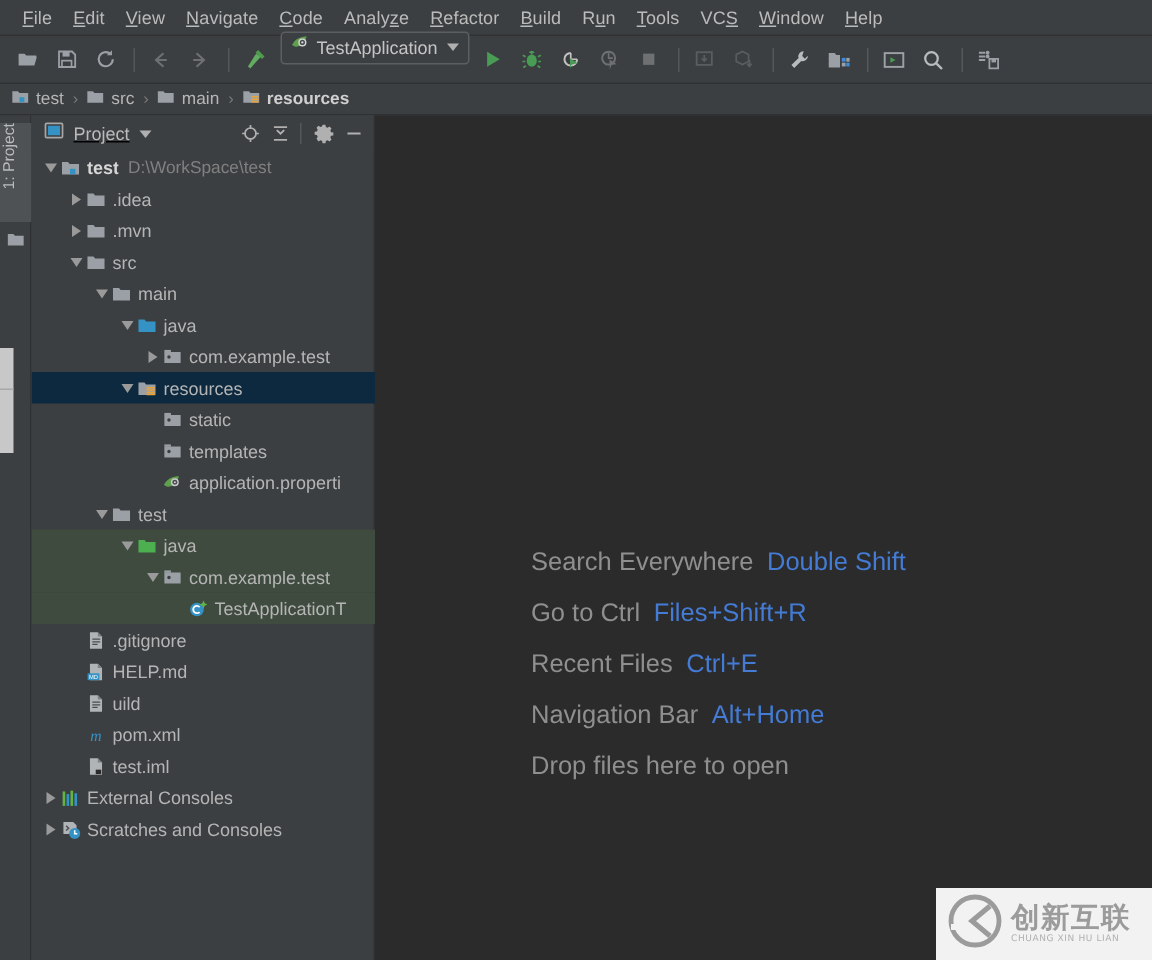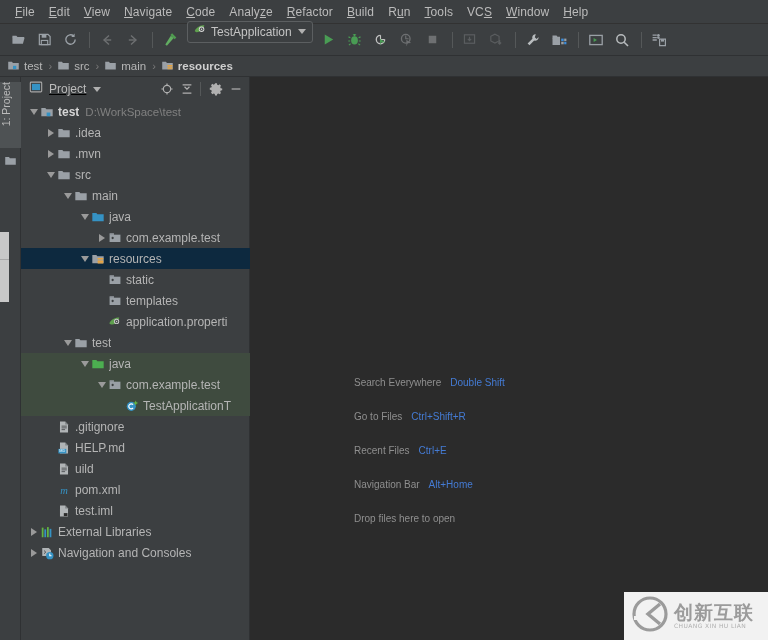--- a/index.html
+++ b/index.html
@@ -106,21 +106,21 @@
   .arrow-d { width: 0; height: 0; border-left: 4.5px solid transparent;
              border-right: 4.5px solid transparent; border-top: 6px solid #9a9a9a; }
   .arrowbox { width: 13px; display: flex; align-items: center; justify-content: center; flex: none; }
 
   
   .editor {
     position: absolute; top: 77px; left: 250px; width: 518px; height: 563px;
     background: #2b2b2b;
   }
   .shortcuts { position: absolute; left: 104px; top: 288px; }
-  .scrow { height: 34px; display: flex; align-items: center; font-size: 10px; }
+  .scrow { height: 34px; display: flex; align-items: flex-start; font-size: 17px; }
   .scrow .name { color: #8f8f8f; }
   .scrow .key { color: #447bd4; margin-left: 9px; }
 
   
   .watermark {
     position: absolute; left: 624px; top: 592px; width: 144px; height: 48px;
     background: #f2f2f2; display: flex; align-items: center; padding-left: 6px;
   }
   .wm-logo { flex: none; }
   .wm-text { margin-left: 4px; }
@@ -645,49 +645,49 @@
             <span class="arrow-r"></span>
           </span>
           <span style="display:flex;align-items:center;flex:none">
             <svg width="14" height="14" viewBox="0 0 16 16">
               <rect x="2" y="3" width="2" height="11" fill="#62b543"></rect>
               <rect x="5" y="5" width="2" height="9" fill="#3592c4"></rect>
               <rect x="8" y="2.4" width="2" height="11.6" fill="#62b543"></rect>
               <rect x="11" y="4.4" width="2" height="9.6" fill="#3592c4"></rect>
             </svg>
           </span>
-          <span class="lbl">External Libraries</span>
+          <span class="lbl">External Consoles</span>
         </div>
         <div class="row">
           <span style="display:inline-block;width:6px;flex:none"></span>
           <span class="arrowbox">
             <span class="arrow-r"></span>
           </span>
           <span style="display:flex;align-items:center;flex:none">
             <svg width="14" height="14" viewBox="0 0 16 16">
               <path d="M2.6 2.2h7.4l2.6 2.6v6.6H2.6z" fill="#b0b4b6"></path>
               <path d="M4.6 5.2L6.6 7 4.6 8.8" fill="none" stroke="#4a4d4f" stroke-width="1.1"></path>
               <circle cx="11.2" cy="11" r="4.2" fill="#3592c4"></circle>
               <path d="M11.2 8.6v2.6h2" stroke="#fff" stroke-width="1.2" fill="none"></path>
             </svg>
           </span>
-          <span class="lbl">Navigation and Consoles</span>
+          <span class="lbl">Scratches and Consoles</span>
         </div>
       </div>
   </div>
 
   <div class="editor">
     <div class="shortcuts" id="shortcuts">
         <div class="scrow">
           <span class="name">Search Everywhere</span>
           <span class="key">Double Shift</span>
         </div>
         <div class="scrow">
-          <span class="name">Go to Files</span>
-          <span class="key">Ctrl+Shift+R</span>
+          <span class="name">Go to Ctrl</span>
+          <span class="key">Files+Shift+R</span>
         </div>
         <div class="scrow">
           <span class="name">Recent Files</span>
           <span class="key">Ctrl+E</span>
         </div>
         <div class="scrow">
           <span class="name">Navigation Bar</span>
           <span class="key">Alt+Home</span>
         </div>
         <div class="scrow">

